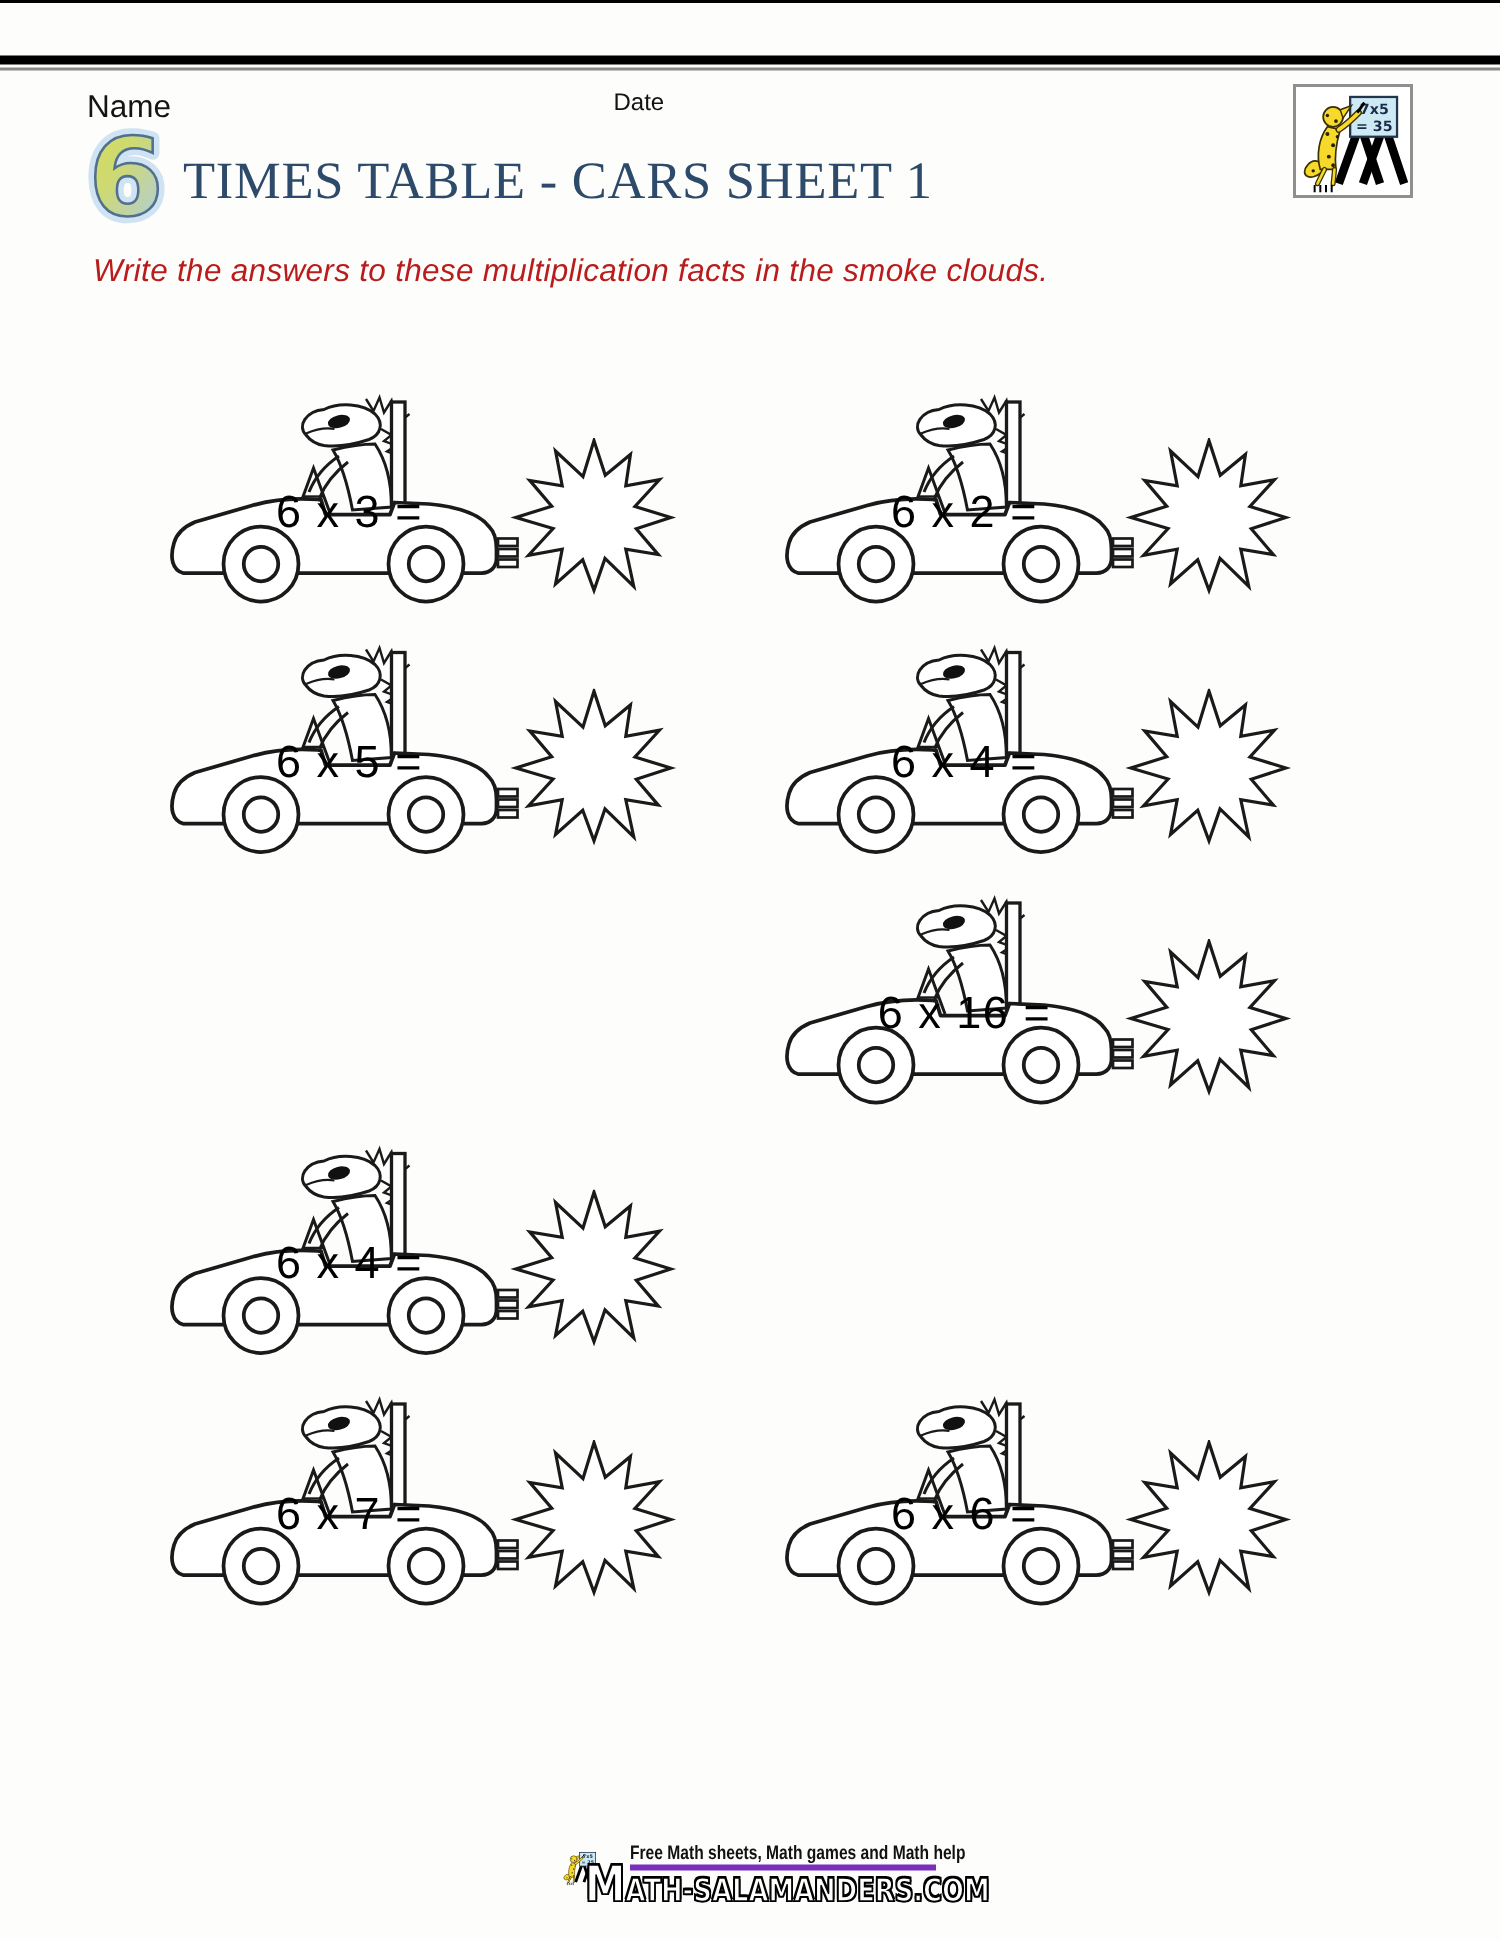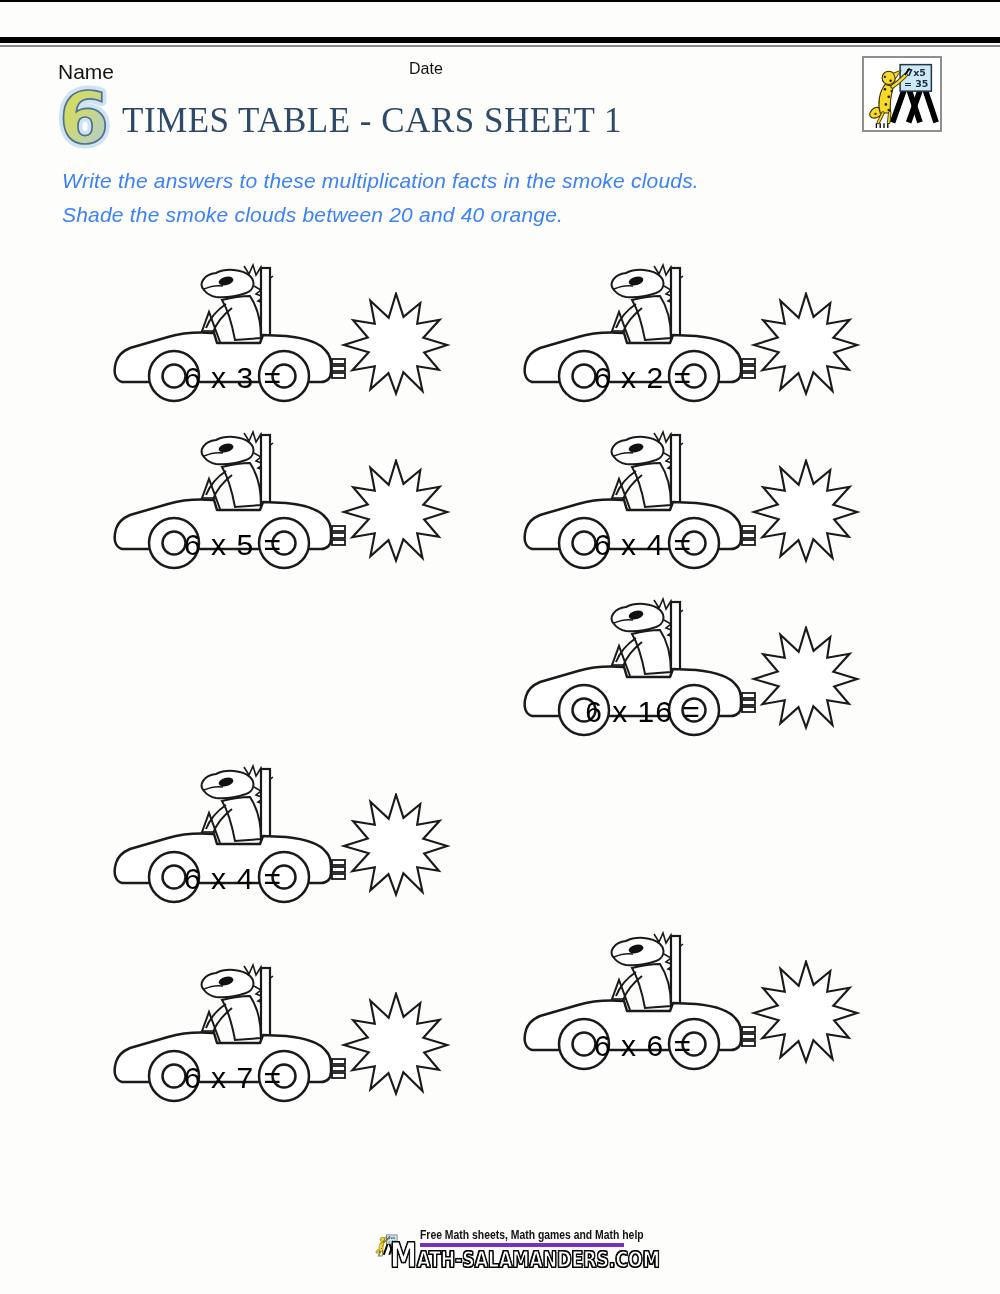--- a/index.html
+++ b/index.html
@@ -18,27 +18,27 @@
   }
   .logo-box svg{display:block;width:100%;height:100%;}
   .big-six{position:absolute;left:50px;top:80px;width:68px;height:74px;}
   .page-title{
     position:absolute;left:122px;top:101px;
     font-family:"Liberation Serif", serif;font-size:35px;color:#2d4a6b;
     letter-spacing:0.5px;white-space:nowrap;
   }
   .instructions{
     position:absolute;left:62px;top:164px;font-style:italic;font-size:21px;
-    line-height:34px;color:#3b82f6;letter-spacing:0.2px;
+    line-height:34px;color:#b91c1c;letter-spacing:0.2px;
   }
   .problem{position:absolute;width:470px;height:152px;}
   .problem .car{position:absolute;left:0;top:0;width:236px;height:150px;}
   .problem .fact{
     position:absolute;left:48px;top:69px;width:150px;text-align:center;
-    font-size:30px;color:#000;letter-spacing:1px;white-space:nowrap;margin-top:36px;
+    font-size:30px;color:#000;letter-spacing:1px;white-space:nowrap;
   }
   .problem .star{position:absolute;left:224px;top:36px;width:124px;height:106px;}
   
   .footer{position:absolute;left:374px;top:1224px;width:320px;height:46px;}
   .f-icon{position:absolute;left:0;top:2px;width:26px;height:38px;}
   .f-tagline{
     position:absolute;left:46px;top:3px;font-size:13px;font-weight:bold;
     white-space:nowrap;transform:scaleX(0.8);transform-origin:0 0;color:#111;
   }
   .f-rule{position:absolute;left:46px;top:19px;width:204px;height:4px;background:#7b2fbe;}
@@ -158,21 +158,20 @@
 
   <svg class="big-six" viewBox="0 0 68 74">
     <text x="34" y="63" text-anchor="middle" font-family="DejaVu Sans, sans-serif" font-size="72" font-weight="bold" fill="none" stroke="#cfe3f3" stroke-width="9" stroke-linejoin="round">6</text>
     <text x="34" y="63" text-anchor="middle" font-family="DejaVu Sans, sans-serif" font-size="72" font-weight="bold" fill="url(#sixGrad)" stroke="#51708f" stroke-width="1.7">6</text>
   </svg>
 
   <div class="page-title">TIMES TABLE - CARS SHEET 1</div>
 
   <div class="instructions">
     <div>Write the answers to these multiplication facts in the smoke clouds.</div>
-    <div>Shade the smoke clouds between 20 and 40 orange.</div>
   </div>
 
   <div class="problem" style="left:110px;top:256px">
     <svg class="car">
         <use href="#car-art"></use>
       </svg>
     <div class="fact">6 x 3 =</div>
     <svg class="star">
         <use href="#star-art"></use>
       </svg>
@@ -219,21 +218,21 @@
   <div class="problem" style="left:110px;top:757px">
     <svg class="car">
         <use href="#car-art"></use>
       </svg>
     <div class="fact">6 x 4 =</div>
     <svg class="star">
         <use href="#star-art"></use>
       </svg>
   </div>
 
-  <div class="problem" style="left:110px;top:956px">
+  <div class="problem" style="left:110px;top:924px">
     <svg class="car">
         <use href="#car-art"></use>
       </svg>
     <div class="fact">6 x 7 =</div>
     <svg class="star">
         <use href="#star-art"></use>
       </svg>
   </div>
   <div class="problem" style="left:520px;top:924px">
     <svg class="car">

